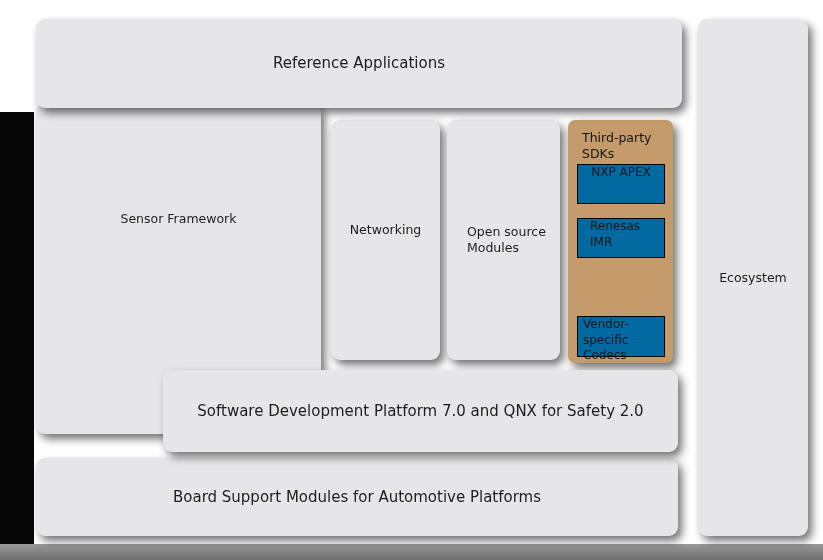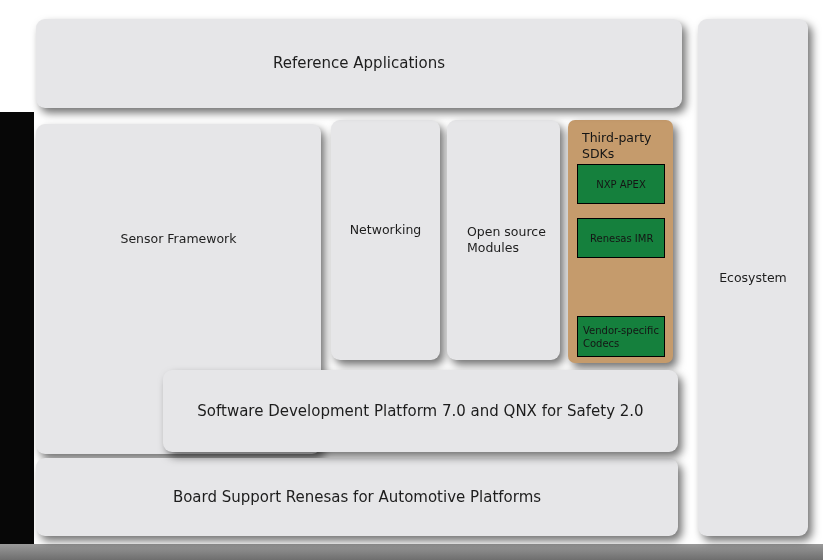--- a/index.html
+++ b/index.html
@@ -32,21 +32,21 @@
     display:flex;
     align-items:center;
     justify-content:center;
     text-align:center;
     font-size:15px;
     line-height:1.25;
     color:#1d1d1d;
   }
   .blk.small-label{font-size:12.5px;}
   #reference{left:36px;top:19px;width:646px;height:89px;z-index:3;}
-  #sensor{left:36px;top:124px;width:285px;height:330px;z-index:1;
+  #sensor{left:36px;top:104px;width:285px;height:330px;z-index:1;
           padding-bottom:100px;box-sizing:border-box;}
   #networking{left:331px;top:120px;width:109px;height:240px;z-index:2;
           padding-bottom:20px;box-sizing:border-box;}
   #opensource{left:447px;top:120px;width:113px;height:240px;z-index:2;
           justify-content:flex-start;text-align:left;
           padding-left:20px;box-sizing:border-box;}
   #sdp{left:163px;top:370px;width:515px;height:82px;z-index:4;justify-content:center;}
   #bsp{left:36px;top:458px;width:642px;height:78px;z-index:3;}
   #ecosystem{left:698px;top:19px;width:110px;height:517px;z-index:3;
           box-sizing:border-box;}
@@ -58,25 +58,25 @@
     box-shadow:4px 5px 9px rgba(0,0,0,0.55);
     box-sizing:border-box;
   }
   #thirdparty .tp-label{
     position:absolute;left:14px;top:10px;right:8px;
     font-size:12.5px;line-height:1.3;color:#151515;
     text-align:left;
   }
   .tp-box{
     position:absolute;left:9px;width:88px;
-    background:#15803d;
+    background:#0369a1;
     border:1.5px solid #000;
     box-sizing:border-box;
-    display:flex;align-items:center;
-    font-size:10px;line-height:1.3;color:#151515;
+    display:flex;align-items:flex-start;
+    font-size:12px;line-height:1.3;color:#151515;
   }
   #tp-nxp{top:44px;height:40px;justify-content:center;text-align:center;}
   #tp-renesas{top:98px;height:40px;justify-content:flex-start;padding-left:12px;text-align:left;}
   #tp-vendor{top:196px;height:41px;justify-content:flex-start;padding-left:5px;padding-right:1px;text-align:left;}
 </style>
 </head>
 <body>
 
 <div class="stage">
 
@@ -114,16 +114,16 @@
 
   <div class="blk small-label" id="ecosystem">
     <span>Ecosystem</span>
   </div>
 
   <div class="blk" id="sdp">
     <span>Software Development Platform 7.0 and QNX for Safety 2.0</span>
   </div>
 
   <div class="blk" id="bsp">
-    <span>Board Support Renesas for Automotive Platforms</span>
+    <span>Board Support Modules for Automotive Platforms</span>
   </div>
 
 </div>
 
 </body></html>

